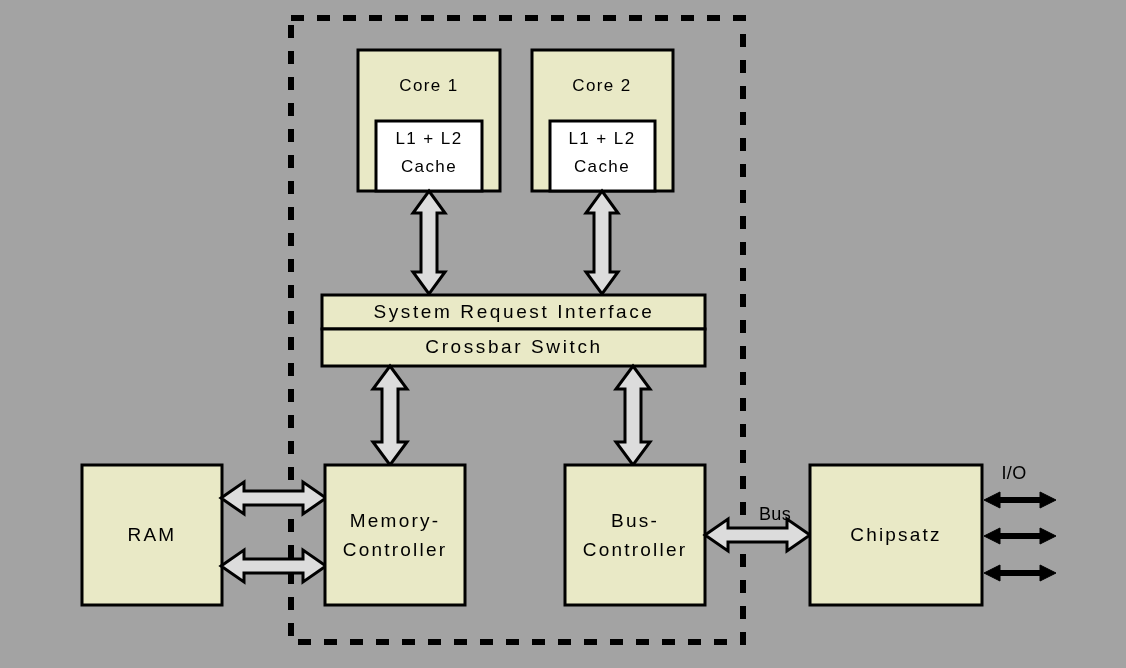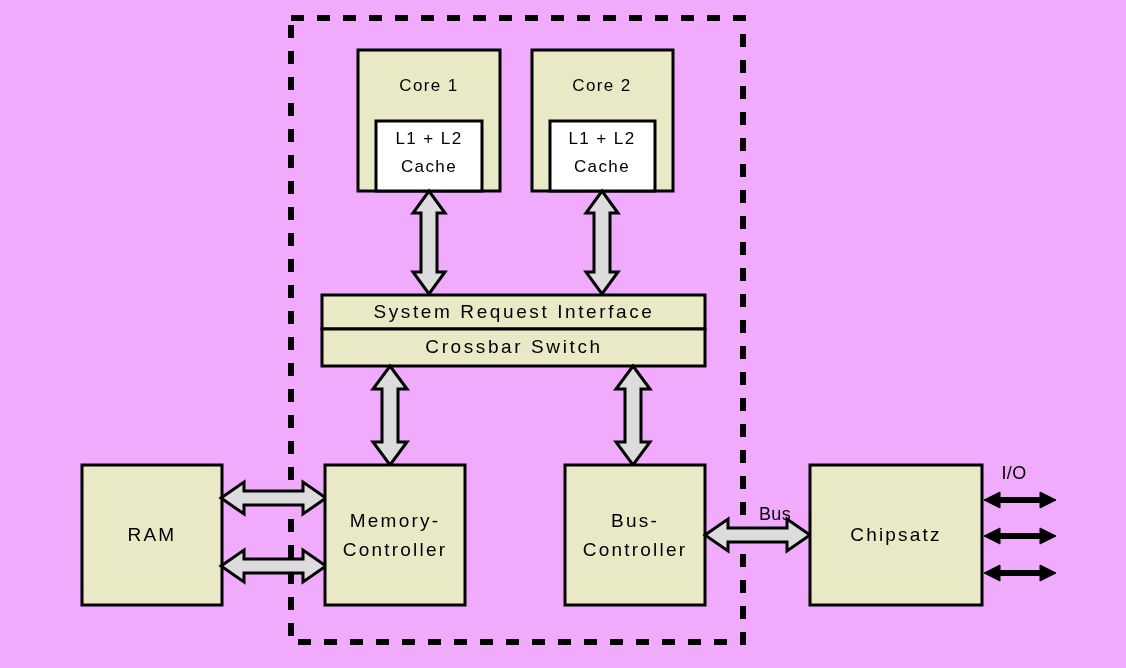--- a/index.html
+++ b/index.html
@@ -8,21 +8,21 @@
     padding: 0;
     background: #ffffff;
   }
   body {
     font-family: "Liberation Sans", sans-serif;
   }
   #canvas {
     position: relative;
     width: 1126px;
     height: 668px;
-    background: #f0abfc;
+    background: #a3a3a3;
     overflow: hidden;
   }
   svg.layer {
     position: absolute;
     left: 0;
     top: 0;
     width: 1126px;
     height: 668px;
   }
   .blk-fill   { fill: #e9e9c6; stroke: #000000; stroke-width: 3; }

